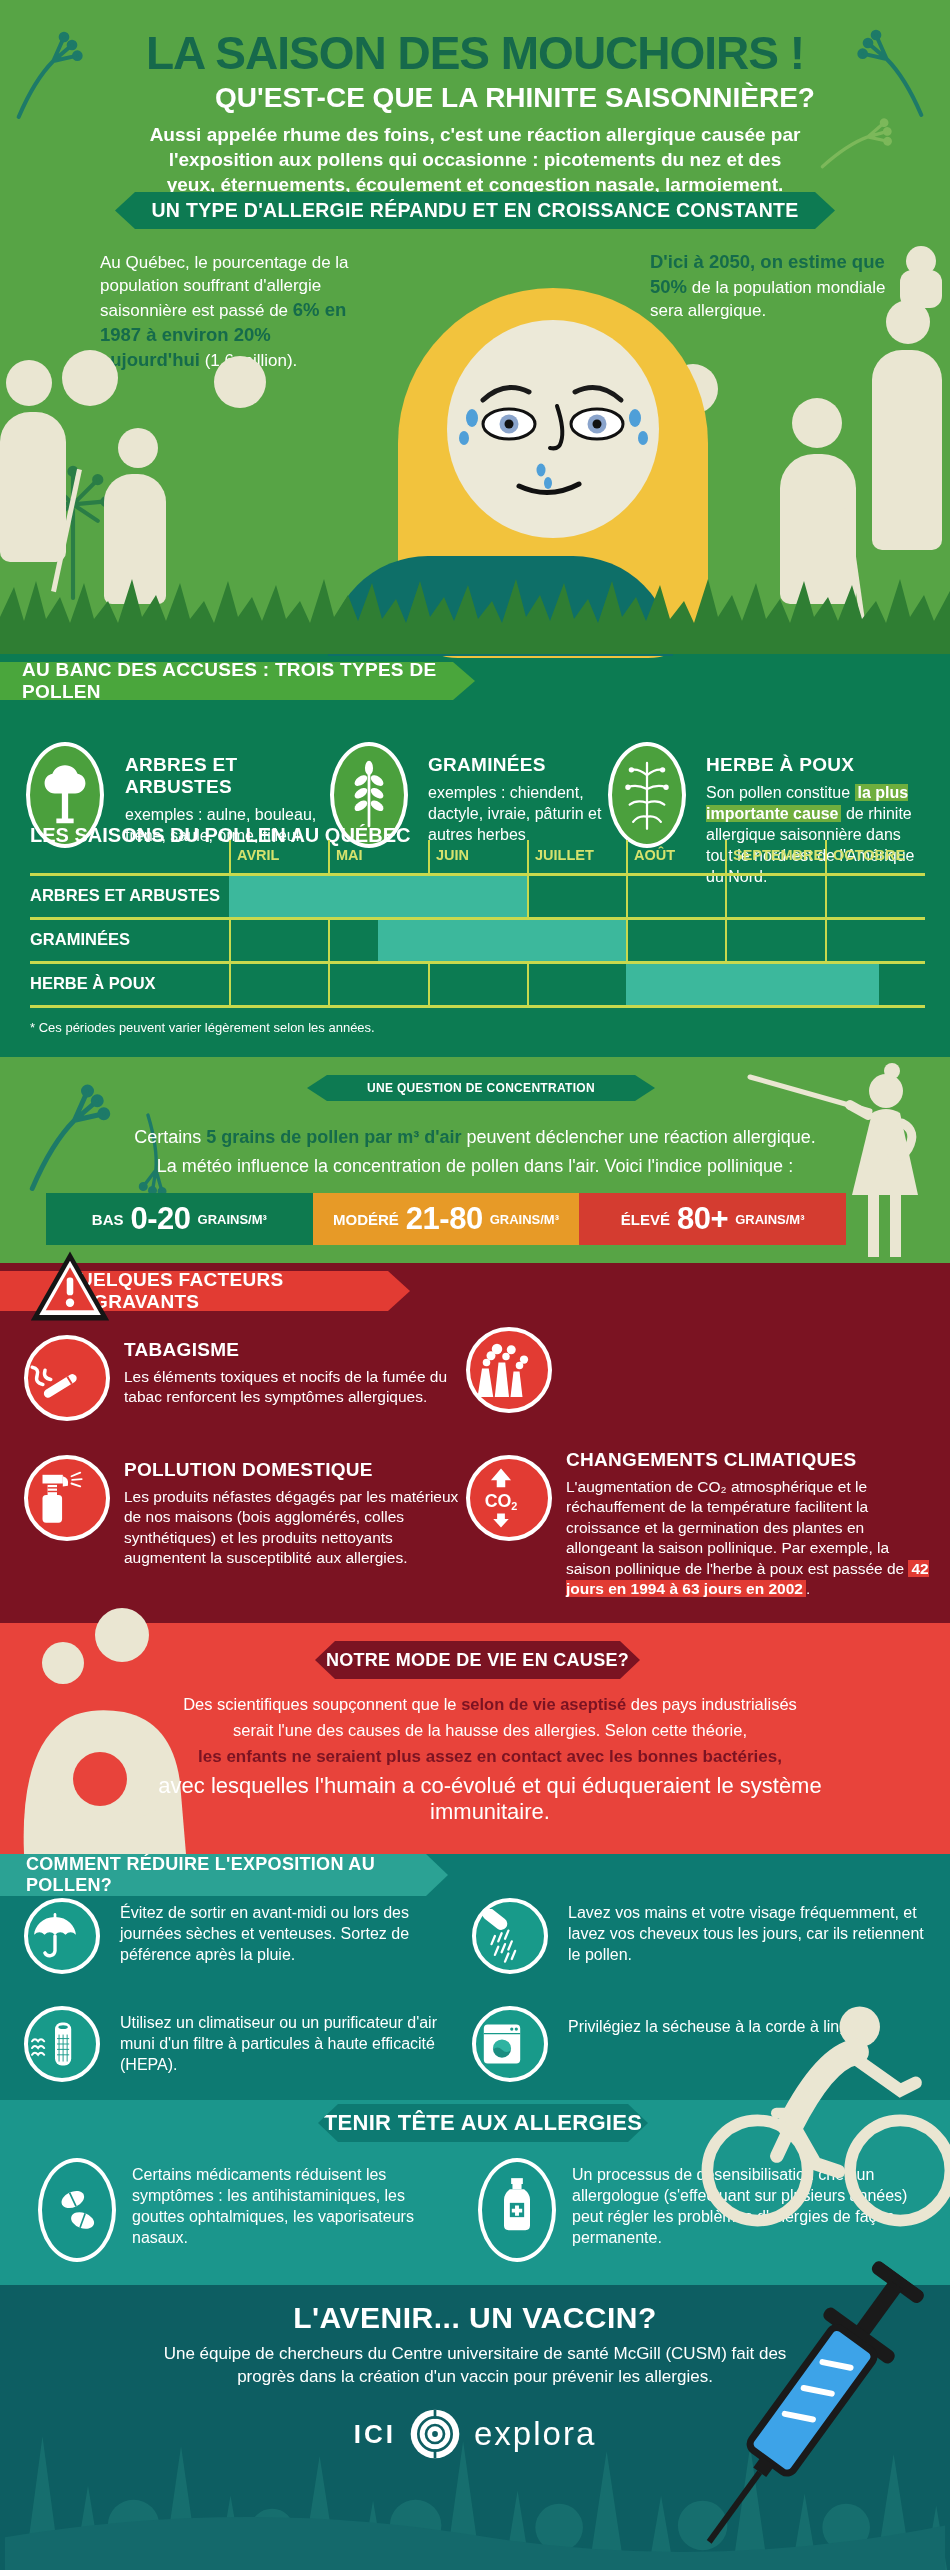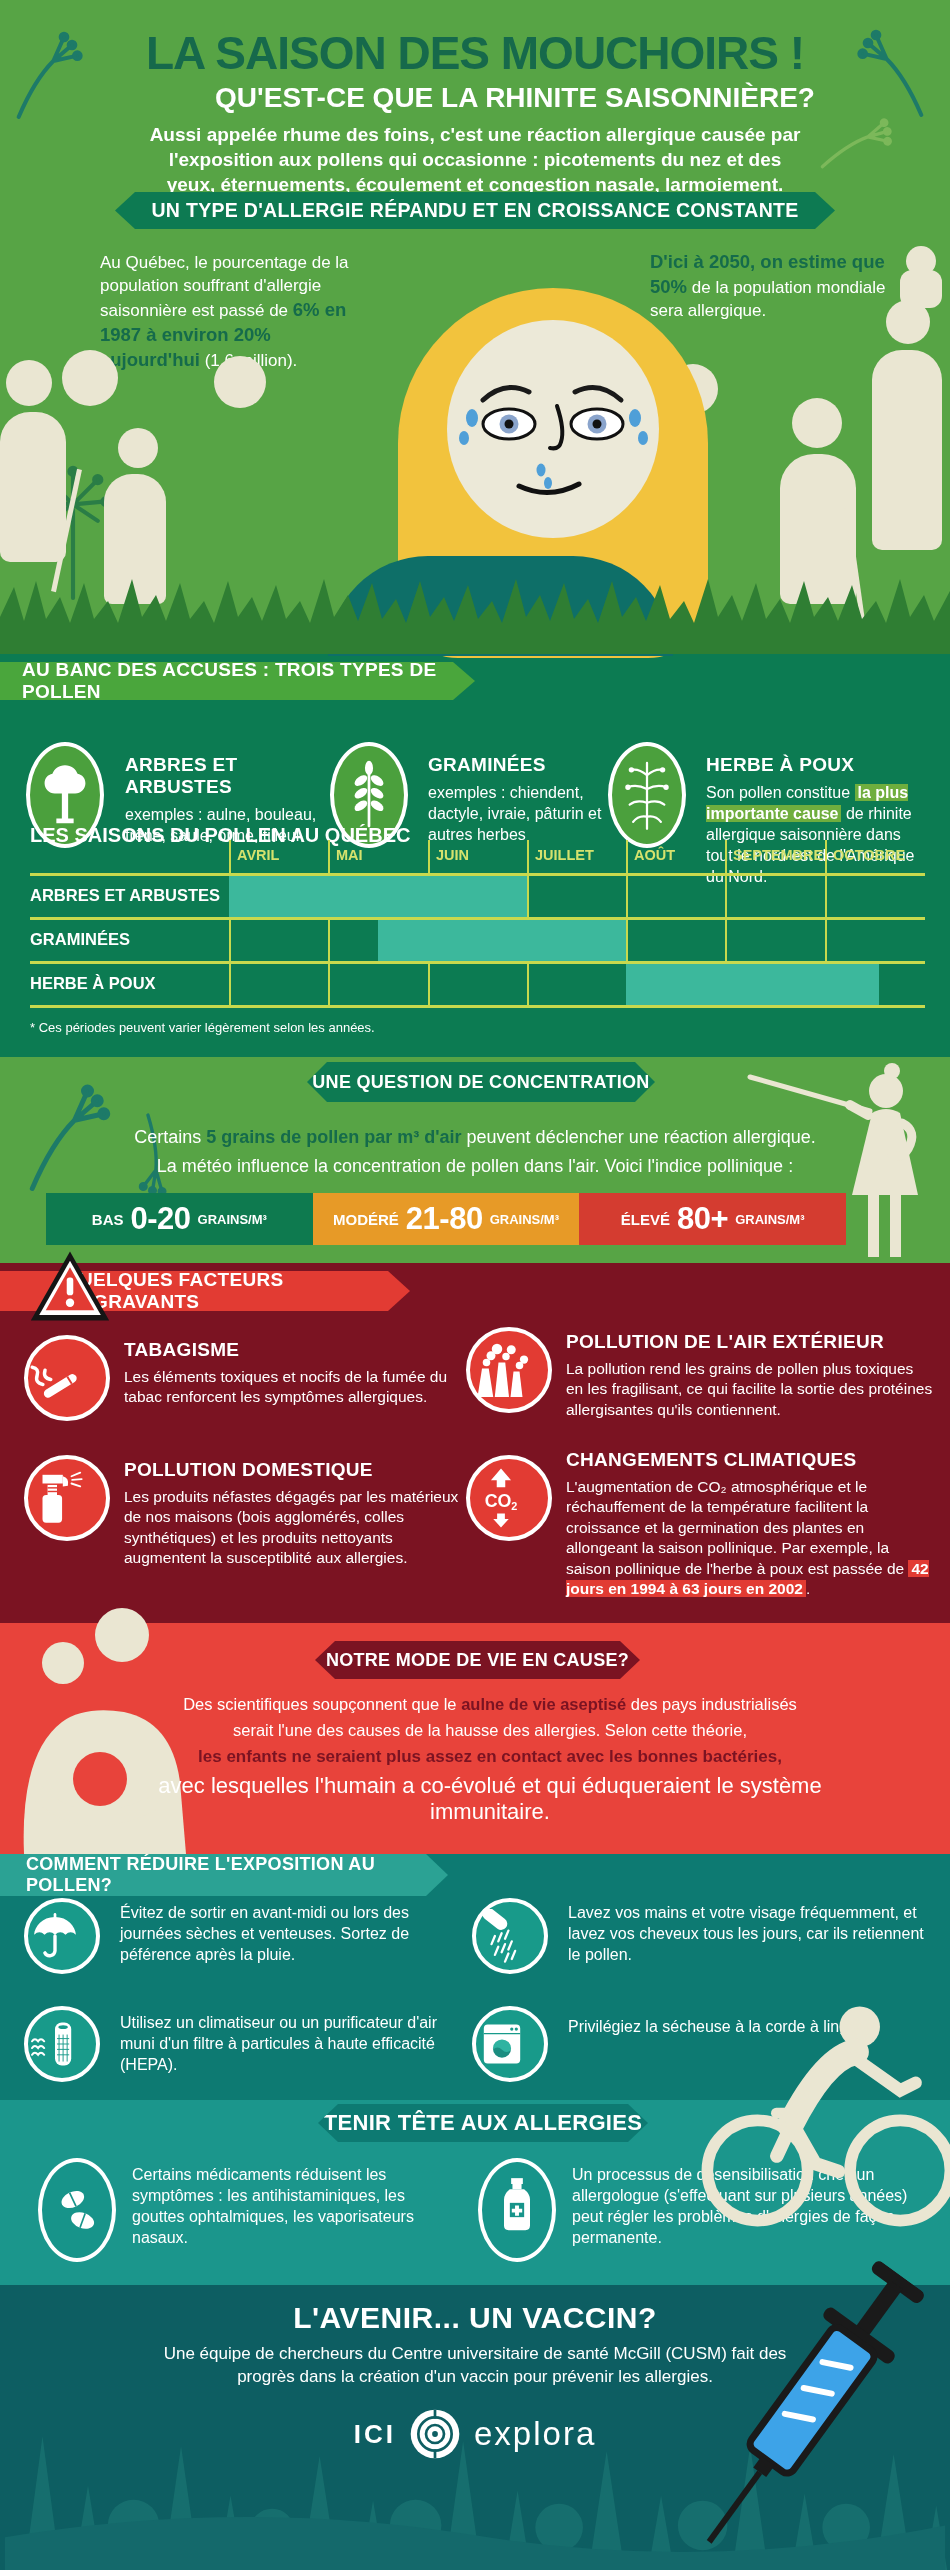--- a/index.html
+++ b/index.html
@@ -244,21 +244,21 @@
         <circle cx="52" cy="30" r="2.5" fill="#1d7a68"></circle>
         <circle cx="42" cy="16" r="2.5" fill="#1d7a68"></circle>
     </svg>
     <svg class="abs" style="left:120px;top:60px;transform:rotate(140deg);" width="70" height="90" viewb="0 0 60 80" viewBox="0 0 60 80" fill="none" stroke="#1d7a68" stroke-width="3" stroke-linecap="round">
       <path d="M8 76 Q20 48 34 34 M34 34 l14 -12 M34 34 l18 -4 M34 34 l8 -18"></path>
       <circle cx="48" cy="22" r="2.5" fill="#1d7a68"></circle>
         <circle cx="52" cy="30" r="2.5" fill="#1d7a68"></circle>
         <circle cx="42" cy="16" r="2.5" fill="#1d7a68"></circle>
     </svg>
 
-    <div class="ribbon rib-both" style="top:5px;left:307px;width:348px;height:40px;background:#0d7a52;font-size:18px;">
+    <div class="ribbon rib-both" style="top:18px;left:307px;width:348px;height:26px;background:#0d7a52;font-size:12px;">
       <span>UNE QUESTION DE CONCENTRATION</span>
     </div>
 
     <svg class="abs" style="left:740px;top:2px;" width="210" height="204" viewBox="0 0 210 204">
       <line x1="10" y1="18" x2="130" y2="52" stroke="#eae6d2" stroke-width="5" stroke-linecap="round"></line>
       <circle cx="152" cy="12" r="8" fill="#eae6d2"></circle>
       <circle cx="146" cy="32" r="17" fill="#eae6d2"></circle>
       <path d="M128 56 L110 46" stroke="#eae6d2" stroke-width="10" stroke-linecap="round"></path>
       <path d="M132 54 Q146 46 160 54 L178 136 H112 Z" fill="#eae6d2"></path>
       <path d="M162 64 q16 8 6 26 q-6 10 -16 6" stroke="#eae6d2" stroke-width="9" fill="none" stroke-linecap="round"></path>
@@ -324,24 +324,20 @@
           <path d="M54 76 L58 42 h8 L70 76 z"></path>
         <circle cx="22" cy="30" r="5"></circle>
           <circle cx="28" cy="21" r="6"></circle>
           <circle cx="36" cy="12" r="7"></circle>
         <circle cx="48" cy="22" r="5"></circle>
           <circle cx="55" cy="13" r="6"></circle>
         <circle cx="66" cy="34" r="5"></circle>
           <circle cx="72" cy="26" r="5.5"></circle>
       </svg>
     </div>
-    <div class="abs" style="left:566px;top:68px;width:368px;">
-      <div class="itm-title">POLLUTION DE L'AIR EXTÉRIEUR</div>
-      <p class="itm-text"><span>La pollution rend les grains de pollen plus toxiques en les fragilisant, ce qui facilite la sortie des protéines allergisantes qu'ils contiennent.</span></p>
-    </div>
 
     <div class="circ circ-red" style="left:24px;top:192px;width:86px;height:86px;">
       <svg width="58" height="58" viewBox="0 0 80 80" fill="#fff">
         <rect x="20" y="36" width="27" height="38" rx="5"></rect>
         <rect x="27" y="22" width="13" height="14"></rect>
         <path d="M20 8 h28 v12 h-28 z"></path>
         <path d="M48 10 q9 2 7 13 l-7 1 z"></path>
         <g stroke="#fff" stroke-width="2.6" stroke-linecap="round">
           <line x1="60" y1="10" x2="72" y2="5"></line>
             <line x1="61" y1="15" x2="74" y2="14"></line>
@@ -378,21 +374,21 @@
 
     <svg class="abs" style="left:10px;top:-40px;" width="180" height="271" viewBox="0 0 180 271">
       <circle cx="112" cy="52" r="27" fill="#eae6d2"></circle>
       <circle cx="53" cy="80" r="21" fill="#eae6d2"></circle>
       <path d="M14 271 q-4 -100 38 -132 q22 -16 62 -10 q48 10 56 70 l6 72 z" fill="#eae6d2"></path>
       <circle cx="90" cy="196" r="27" fill="#e8433b"></circle>
       <path d="M28 210 q44 44 112 12" stroke="#eae6d2" stroke-width="15" fill="none" stroke-linecap="round"></path>
     </svg>
 
     <p class="abs center w" style="top:72px;left:130px;width:720px;font-size:16.5px;">
-      <span>Des scientifiques soupçonnent que le </span><span class="hl-maroon">aulne de vie aseptisé</span><span> des pays industrialisés</span>
+      <span>Des scientifiques soupçonnent que le </span><span class="hl-maroon">selon de vie aseptisé</span><span> des pays industrialisés</span>
     </p>
     <p class="abs center w" style="top:98px;left:130px;width:720px;font-size:16.5px;">serait l'une des causes de la hausse des allergies. Selon cette théorie,</p>
     <p class="abs center hl-maroon" style="top:124px;left:130px;width:720px;font-size:17px;">les enfants ne seraient plus assez en contact avec les bonnes bactéries,</p>
     <p class="abs center w" style="top:150px;left:130px;width:720px;font-size:22px;">avec lesquelles l'humain a co-évolué et qui éduqueraient le système immunitaire.</p>
   </section>
 
   <section style="top:1854px;height:246px;background:#0d7a72;">
     <div class="ribbon rib-right" style="top:0;left:0;width:448px;height:42px;background:#2ba294;font-size:18px;padding-left:26px;box-sizing:border-box;">
       <span>COMMENT RÉDUIRE L'EXPOSITION AU POLLEN?</span>
     </div>

